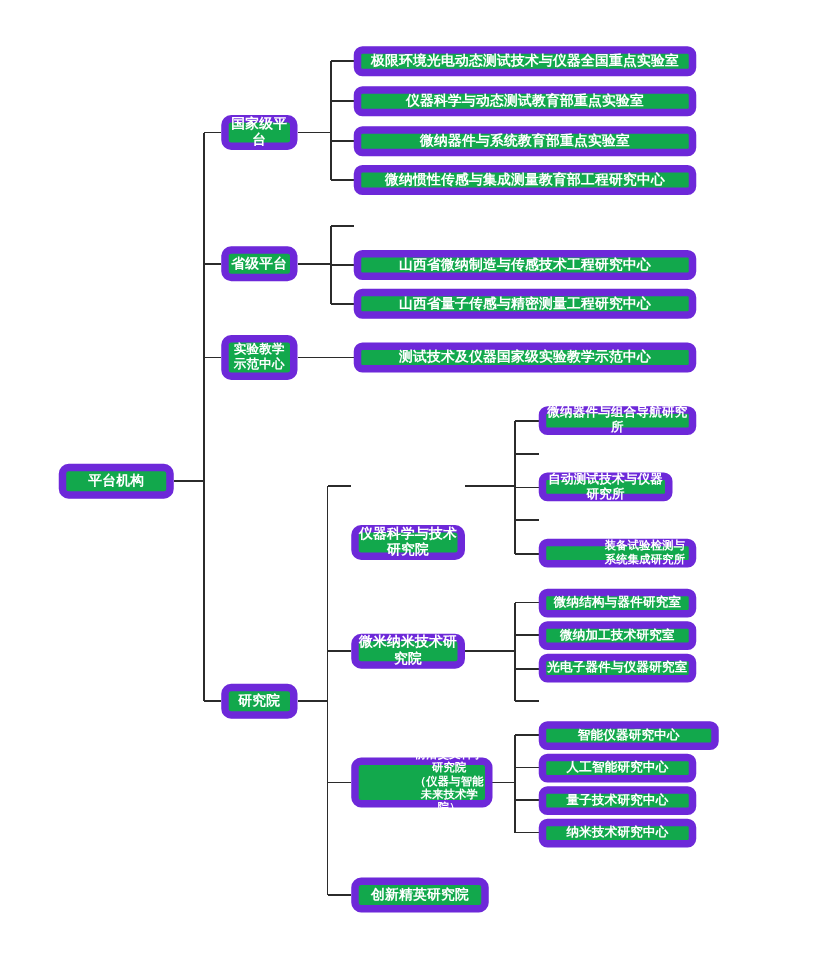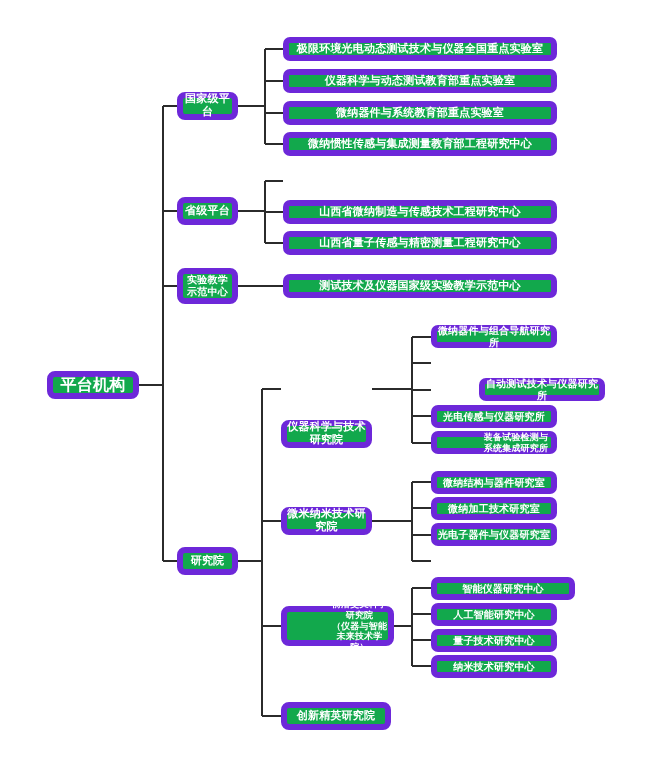--- a/index.html
+++ b/index.html
@@ -39,21 +39,21 @@
     align-items: center;
     justify-content: center;
     text-align: center;
     line-height: 1.18;
     letter-spacing: 0.2px;
     font-weight: 700;
     white-space: pre-line;
     z-index: 2;
     box-shadow: 0 0 0 0 rgba(0,0,0,0);
   }
-  .node.lvl-root   { font-size: 16px; border-radius: 8px; }
+  .node.lvl-root   { font-size: 11px; border-radius: 8px; }
   .node.lvl-cat    { font-size: 11px; border-radius: 8px; }
   .node.lvl-mid    { font-size: 11px; border-radius: 8px; }
   .node.lvl-leaf   { font-size: 11px; border-radius: 7px; }
   .node.small-text { font-size: 10px; }
   .node.tiny-text  { font-size: 9px; padding-left: 44px; }
 </style>
 </head>
 <body>
 
 <div id="chart-root">
@@ -141,22 +141,21 @@
   <div class="node lvl-mid" style="left:281px; top:375px; width:91px; height:28px;margin-top:45px;">仪器科学与技术研究院</div>
 
   <div class="node lvl-mid" style="left:281px; top:507px; width:91px; height:28px;">微米纳米技术研究院</div>
 
   <div class="node lvl-mid tiny-text" style="left:281px; top:606px; width:113px; height:40px;">前沿交叉科学研究院
 （仪器与智能未来技术学院）</div>
 
   <div class="node lvl-mid" style="left:281px; top:702px; width:110px; height:28px;">创新精英研究院</div>
 
   <div class="node lvl-leaf small-text" style="left:431px; top:325px; width:126px; height:23px;">微纳器件与组合导航研究所</div>
-  <div class="node lvl-leaf small-text" style="left:431px; top:378px; width:126px; height:23px;margin-left:48px;">自动测试技术与仪器研究所</div>
-  <div class="node lvl-leaf small-text" style="left:431px; top:405px; width:126px; height:23px;">光电传感与仪器研究所</div>
+  <div class="node lvl-leaf small-text" style="left:431px; top:378px; width:107px; height:23px;">自动测试技术与仪器研究所</div>
   <div class="node lvl-leaf tiny-text" style="left:431px; top:431px; width:126px; height:23px;">装备试验检测与系统集成研究所</div>
 
   <div class="node lvl-leaf small-text" style="left:431px; top:471px; width:126px; height:23px;">微纳结构与器件研究室</div>
   <div class="node lvl-leaf small-text" style="left:431px; top:497px; width:126px; height:23px;">微纳加工技术研究室</div>
   <div class="node lvl-leaf small-text" style="left:431px; top:523px; width:126px; height:23px;">光电子器件与仪器研究室</div>
 
   <div class="node lvl-leaf small-text" style="left:431px; top:577px; width:144px; height:23px;">智能仪器研究中心</div>
   <div class="node lvl-leaf small-text" style="left:431px; top:603px; width:126px; height:23px;">人工智能研究中心</div>
   <div class="node lvl-leaf small-text" style="left:431px; top:629px; width:126px; height:23px;">量子技术研究中心</div>
   <div class="node lvl-leaf small-text" style="left:431px; top:655px; width:126px; height:23px;">纳米技术研究中心</div>

